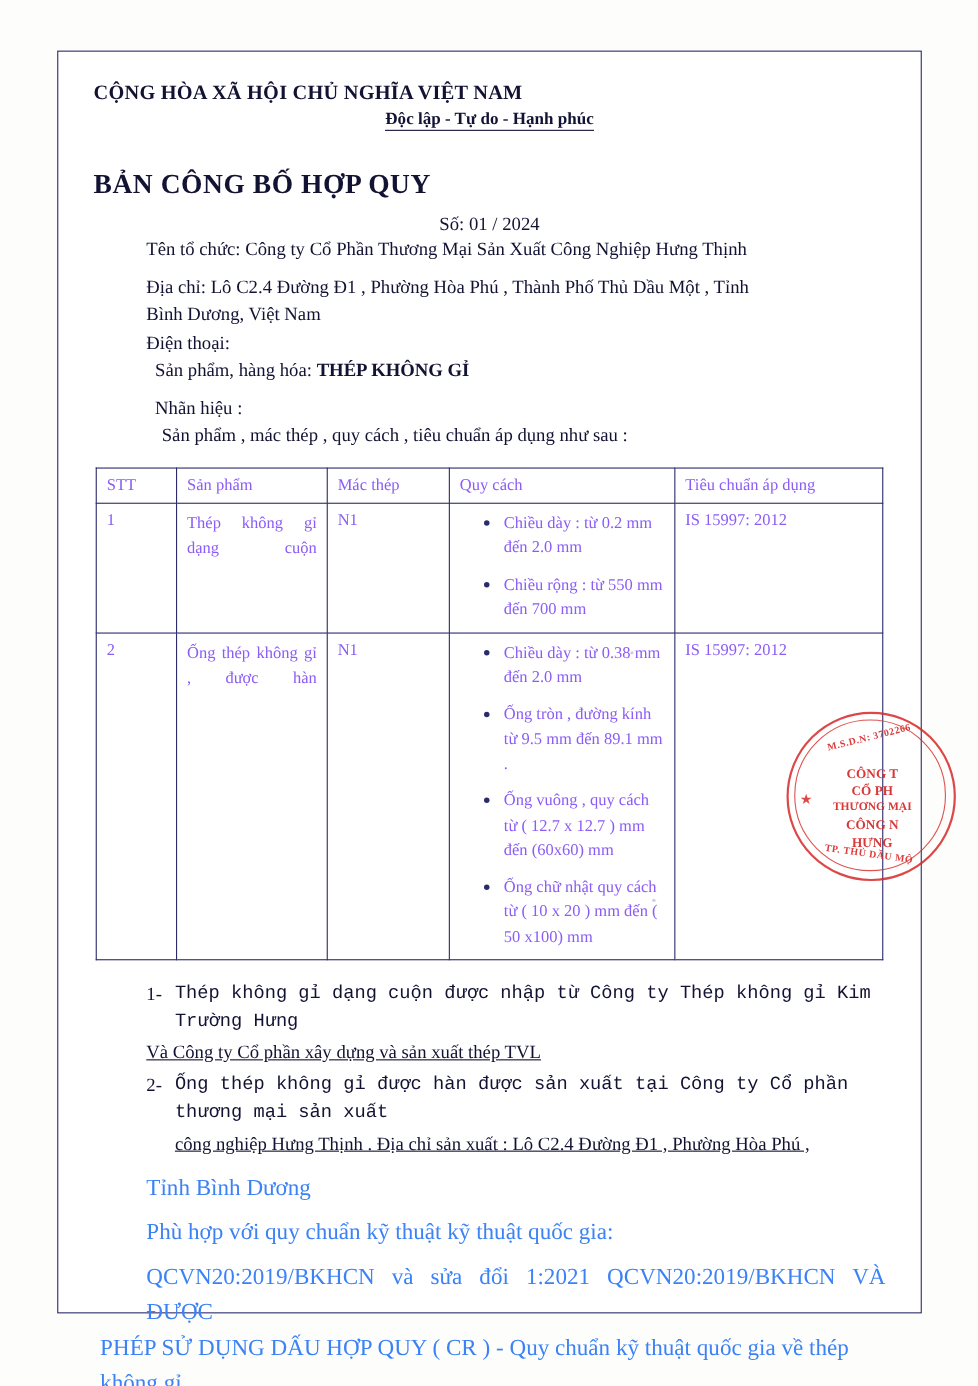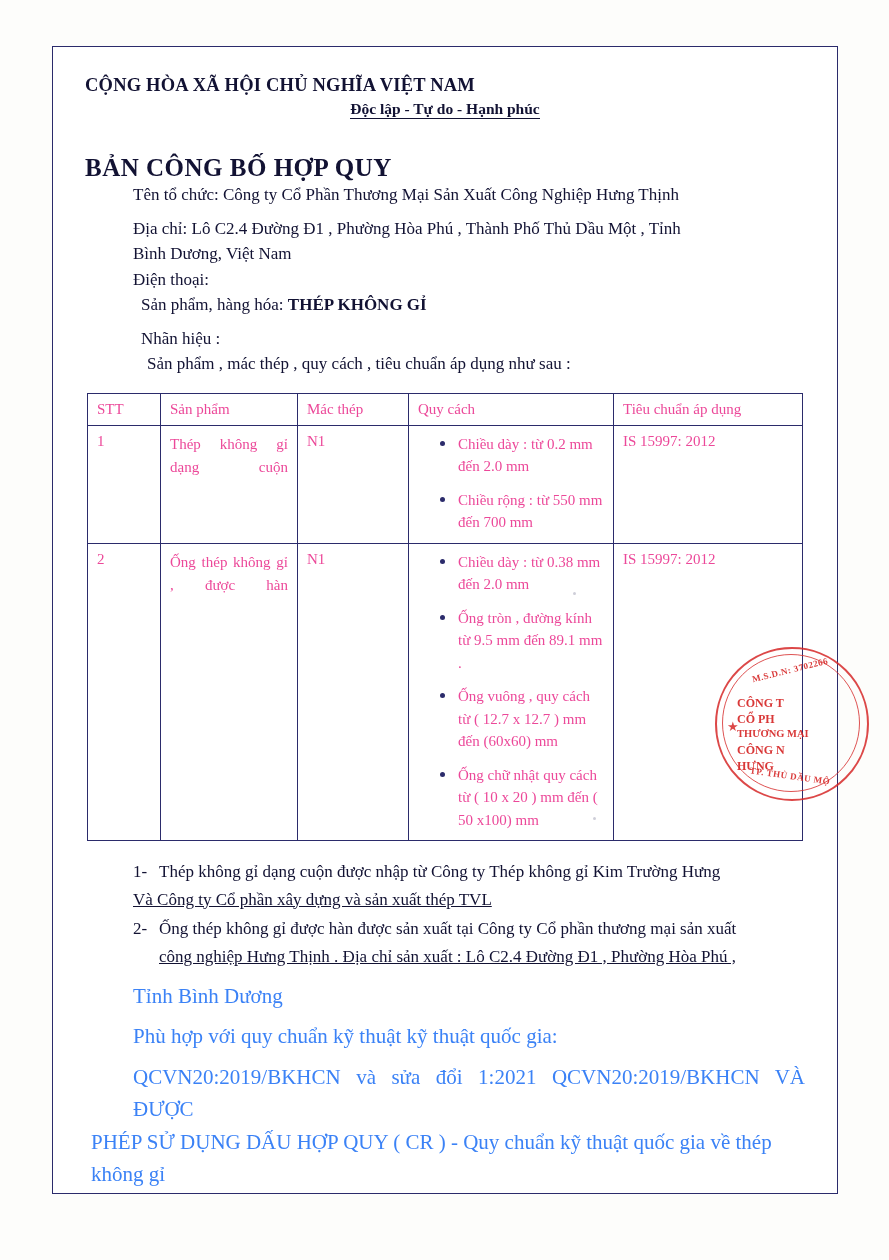--- a/index.html
+++ b/index.html
@@ -82,21 +82,21 @@
   .para.indent3 { padding-left: 62px; }
   .strong-inline { font-weight: bold; }
   .table-wrap {
     margin-top: 16px;
     padding: 0 2px;
   }
   table.spec {
     width: 100%;
     border-collapse: collapse;
     font-size: 15px;
-    color: #ec4899;
+    color: #8b5cf6;
     padding-left: 28px;
   }
   table.spec th, table.spec td {
     border: 1px solid #2b2b6b;
     padding: 7px 9px;
     vertical-align: top;
     font-weight: normal;
     text-align: left;
   }
   table.spec th {
@@ -143,21 +143,21 @@
   }
   .note-item {
     display: flex;
     margin-top: 4px;
     padding-left: 48px;
   }
   .note-num {
     width: 26px;
     flex: 0 0 26px;
   }
-  .note-body { flex: 1; }
+  .note-body { flex: 1; font-family: Liberation Mono, monospace; }
   .note-cont {
     padding-left: 48px;
     margin-top: 2px;
     text-decoration: underline;
   }
   .note-cont2 {
     padding-left: 74px;
   }
   .footer-block {
     margin-top: 12px;
@@ -219,21 +219,21 @@
     letter-spacing: 0.5px;
     opacity: 0.9;
   }
   .stamp .arc-top { top: 18px; transform: rotate(-14deg); }
   .stamp .arc-bottom { bottom: 16px; transform: rotate(8deg); }
   .stamp .center-text {
     position: absolute;
     left: 22px;
     top: 48px;
     width: 112px;
-    text-align: left;
+    text-align: center;
     color: #d62828;
     font-size: 10.5px;
     font-weight: bold;
     line-height: 1.35;
     opacity: 0.92;
   }
   .stamp .center-text .big {
     font-size: 12px;
   }
   .ghost-dot {
@@ -248,20 +248,21 @@
 <body>
 
 <div class="page">
   <div class="doc-frame">
     <div class="inner">
 
       <div class="nation-title">CỘNG HÒA XÃ HỘI CHỦ NGHĨA VIỆT NAM</div>
       <div class="nation-sub"><span>Độc lập - Tự do - Hạnh phúc</span></div>
 
       <div class="doc-title">BẢN CÔNG BỐ HỢP QUY</div>
+      <div class="doc-number">Số: 01 / 2024</div>
 
       <div class="para indent1">Tên tổ chức: Công ty Cổ Phần Thương Mại Sản Xuất Công Nghiệp Hưng Thịnh</div>
       <div class="para indent1" style="margin-top:8px;">Địa chỉ: Lô C2.4 Đường Đ1 , Phường Hòa Phú , Thành Phố Thủ Dầu Một , Tỉnh</div>
       <div class="para indent1" style="margin-top:0;">Bình Dương, Việt Nam</div>
       <div class="para indent1">Điện thoại:</div>
 
       <div class="para indent2">
         <span>Sản phẩm, hàng hóa:</span>
         <span class="strong-inline">THÉP KHÔNG GỈ</span>
       </div>

